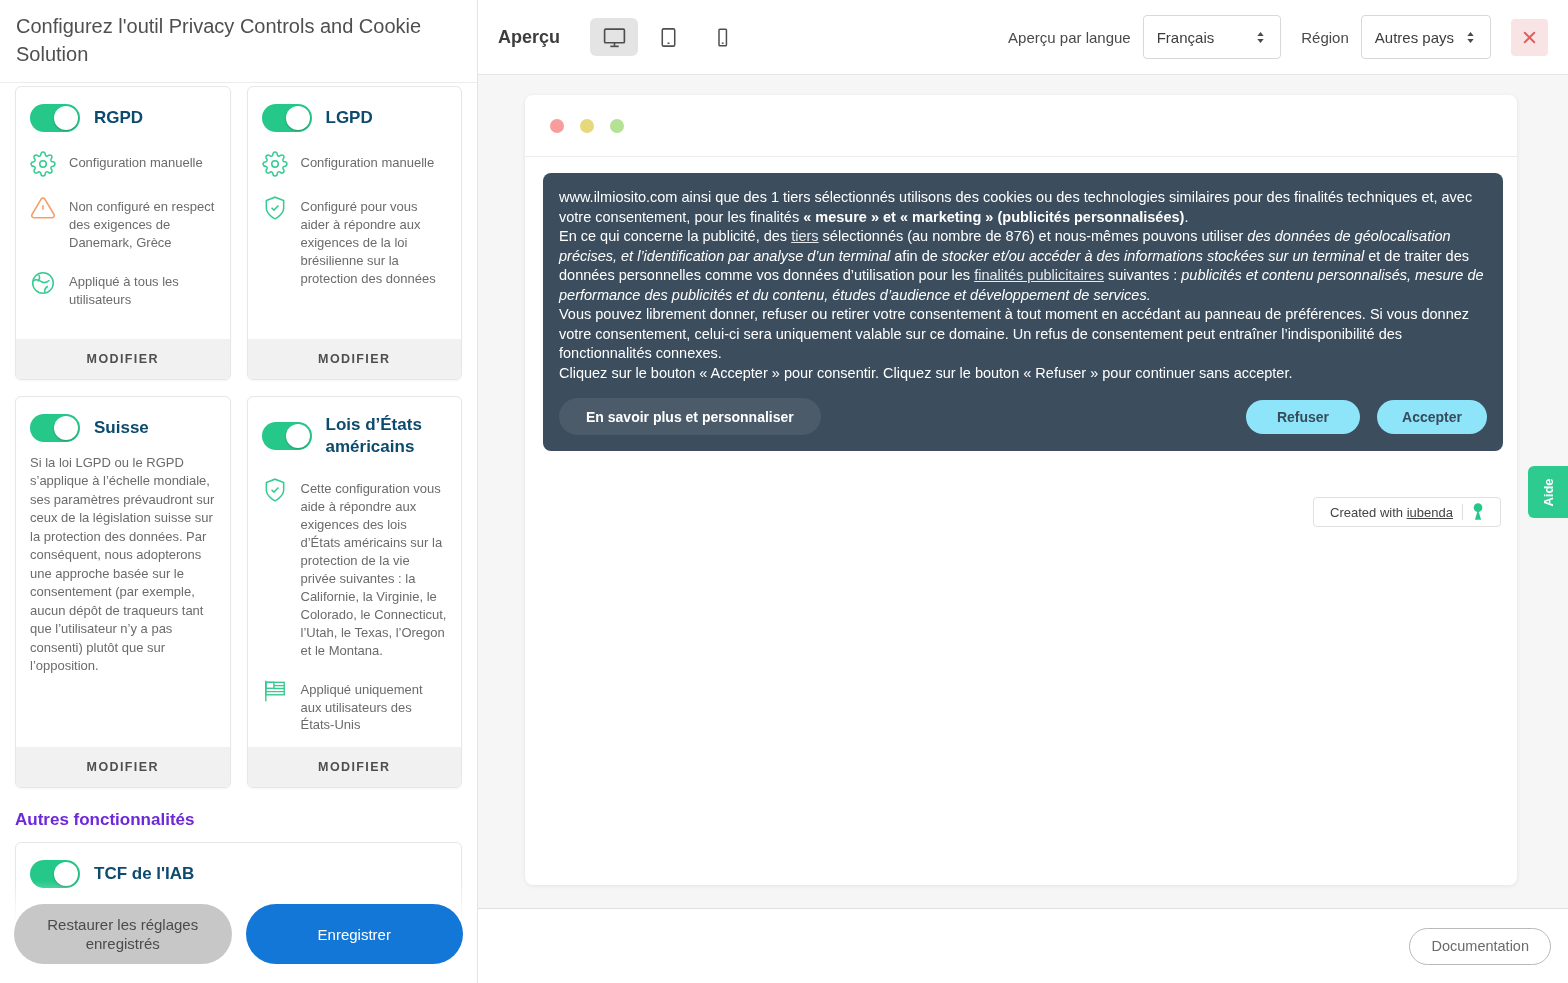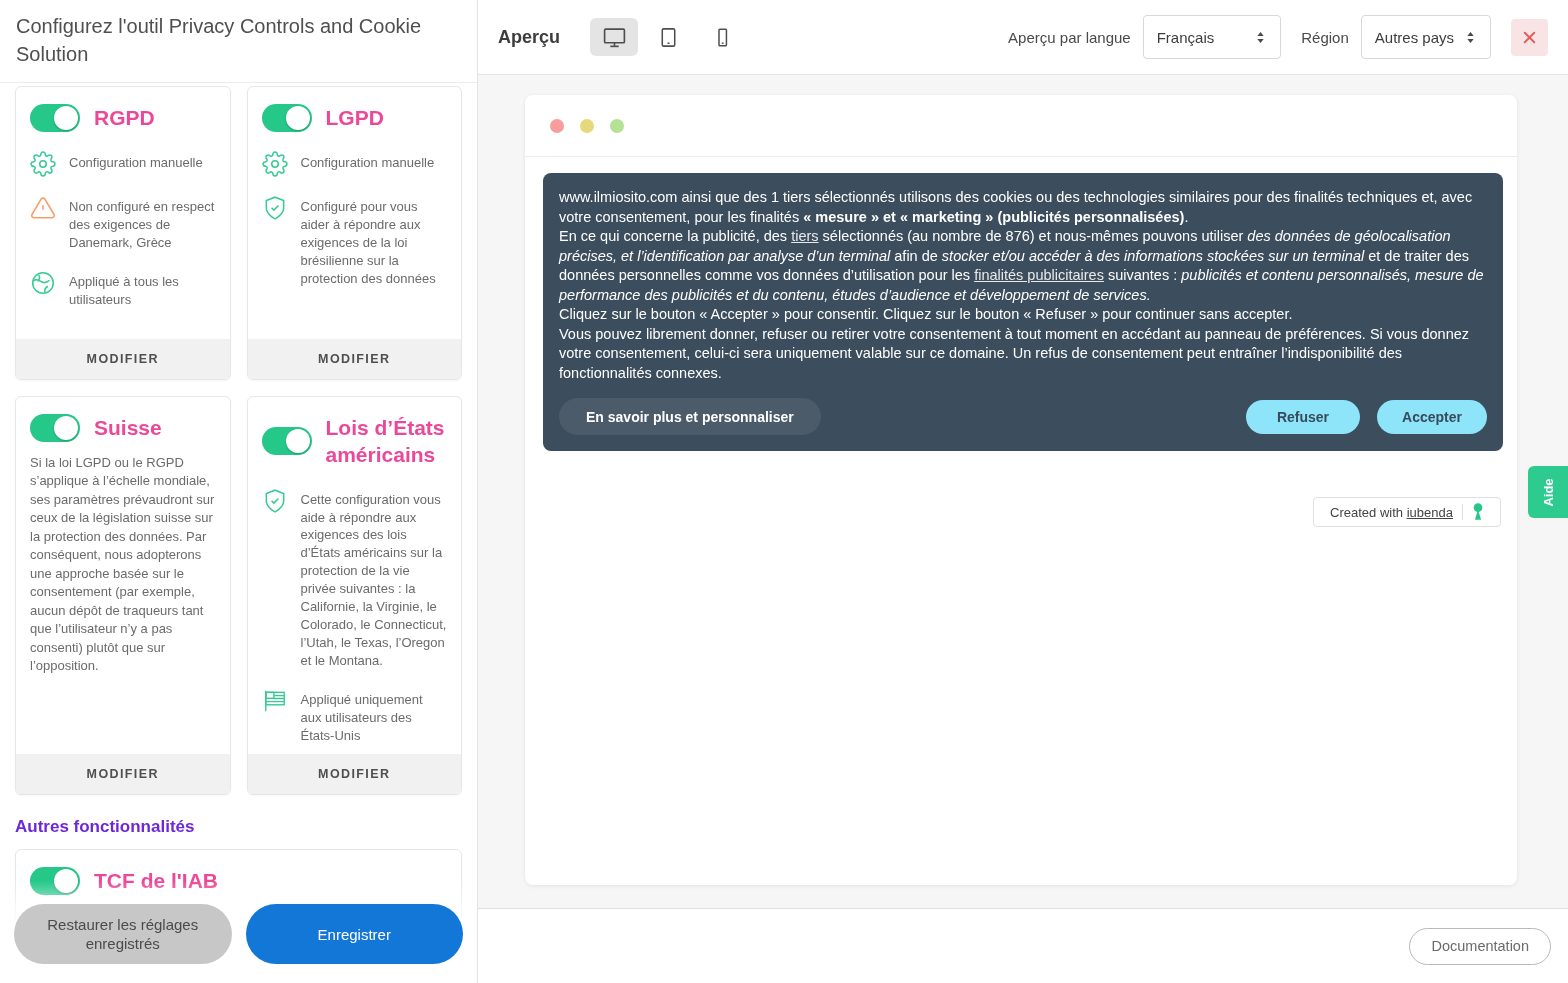--- a/index.html
+++ b/index.html
@@ -10,21 +10,21 @@
   .sidebar { position:absolute; left:0; top:0; width:478px; height:983px;
     background:#fff; border-right:1px solid #e4e4e4; }
   .sidebar-title { padding:13px 16px 14px; font-size:20px; line-height:1.38;
     font-weight:500; color:#4f4f4f; border-bottom:1px solid #ececec; }
   .sidebar-content { position:absolute; top:76px; bottom:0; left:0; right:0; overflow:hidden; }
   .cards-grid { display:grid; grid-template-columns:1fr 1fr; gap:16px; padding:10px 15px 0; }
   .card { background:#fff; border:1px solid #e7e7e7; border-radius:6px;
     display:flex; flex-direction:column; box-shadow:0 1px 2px rgba(0,0,0,.04); overflow:hidden; }
   .card-sm { min-height:294px; } .card-lg { min-height:392px; }
   .card-head { display:flex; align-items:center; gap:14px; padding:17px 14px 10px; }
-  .card-title { font-size:21px; font-weight:700; color:#ec4899; line-height:1.3; }
+  .card-title { font-size:17px; font-weight:700; color:#0c4a6e; line-height:1.3; }
   .toggle { flex:0 0 auto; width:50px; height:28px; border-radius:14px;
     background:#26c88a; position:relative; cursor:pointer; }
   .toggle::after { content:""; position:absolute; right:2px; top:2px; width:24px; height:24px;
     border-radius:50%; background:#fff; box-shadow:0 1px 2px rgba(0,0,0,.25); }
   .feature { display:flex; gap:13px; padding:9px 14px; align-items:flex-start; }
   .feature .ficon { flex:0 0 26px; width:26px; height:26px; }
   .feature .ftext { font-size:13px; line-height:1.38; color:#6b6b6b; padding-top:3px; }
   .card-desc { padding:2px 14px 12px; font-size:13px; line-height:1.42; color:#6b6b6b; }
   .card-action { margin-top:auto; background:#f1f1f1; text-align:center; padding:13px 0;
     font-size:12.5px; font-weight:700; letter-spacing:1.4px; color:#4f4f4f; cursor:pointer; }
@@ -293,22 +293,22 @@
       <div class="browser-titlebar">
         <span class="dot dot-red"></span>
         <span class="dot dot-yellow"></span>
         <span class="dot dot-green"></span>
       </div>
 
       <div class="cookie-banner">
         <div class="banner-text">
             <div class="banner-par"><span>www.ilmiosito.com ainsi que des 1 tiers sélectionnés utilisons des cookies ou des technologies similaires pour des finalités techniques et, avec votre consentement, pour les finalités </span><span class="seg-b">« mesure » et « marketing » (publicités personnalisées)</span><span>.</span></div>
             <div class="banner-par"><span>En ce qui concerne la publicité, des </span><span class="seg-l">tiers</span><span> sélectionnés (au nombre de 876) et nous-mêmes pouvons utiliser </span><span class="seg-i">des données de géolocalisation précises, et l’identification par analyse d’un terminal</span><span> afin de </span><span class="seg-i">stocker et/ou accéder à des informations stockées sur un terminal</span><span> et de traiter des données personnelles comme vos données d’utilisation pour les </span><span class="seg-l">finalités publicitaires</span><span> suivantes : </span><span class="seg-i">publicités et contenu personnalisés, mesure de performance des publicités et du contenu, études d’audience et développement de services.</span></div>
+            <div class="banner-par"><span>Vous pouvez librement donner, refuser ou retirer votre consentement à tout moment en accédant au panneau de préférences. Si vous donnez votre consentement, celui-ci sera uniquement valable sur ce domaine. Un refus de consentement peut entraîner l’indisponibilité des fonctionnalités connexes.</span></div>
             <div class="banner-par"><span>Cliquez sur le bouton « Accepter » pour consentir. Cliquez sur le bouton « Refuser » pour continuer sans accepter.</span></div>
-            <div class="banner-par"><span>Vous pouvez librement donner, refuser ou retirer votre consentement à tout moment en accédant au panneau de préférences. Si vous donnez votre consentement, celui-ci sera uniquement valable sur ce domaine. Un refus de consentement peut entraîner l’indisponibilité des fonctionnalités connexes.</span></div>
           </div>
         <div class="banner-actions">
           <button class="btn-customize">En savoir plus et personnaliser</button>
           <span class="spacer"></span>
           <button class="btn-cyan btn-reject">Refuser</button>
           <button class="btn-cyan btn-accept">Accepter</button>
         </div>
       </div>
 
       <div class="iubenda-badge">

